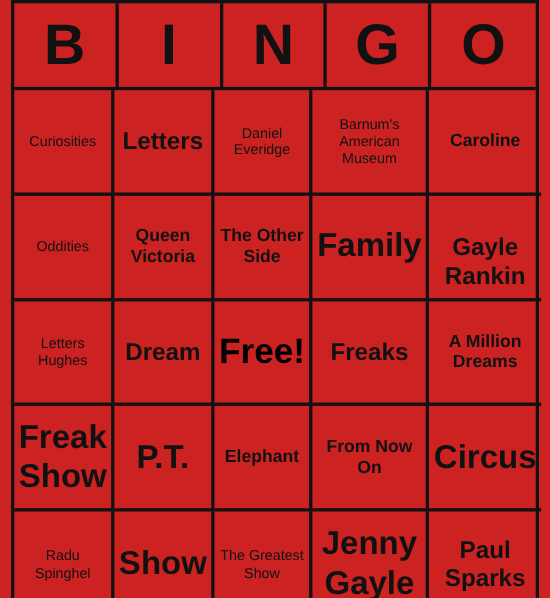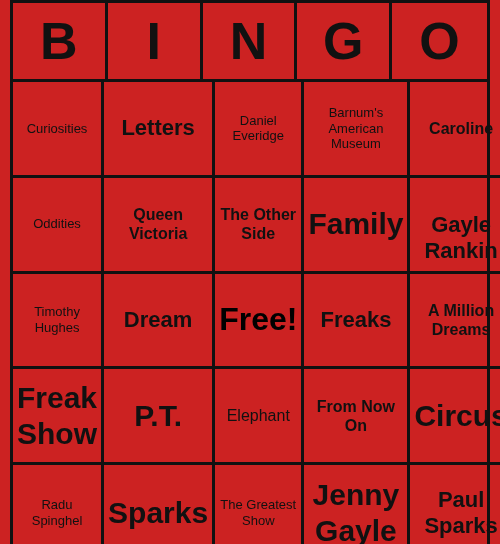--- a/index.html
+++ b/index.html
@@ -100,54 +100,54 @@
       <div class="cell">
         <span class="cell-text" style="font-size: 16px; font-weight: bold;">The Other Side</span>
       </div>
       <div class="cell">
         <span class="cell-text" style="font-size: 30px; font-weight: bold;">Family</span>
       </div>
       <div class="cell">
         <span class="cell-text" style="font-size: 22px; font-weight: bold; margin-top: 28px;">Gayle Rankin</span>
       </div>
       <div class="cell">
-        <span class="cell-text" style="font-size: 13px;">Timothy Hughes</span>
+        <span class="cell-text" style="font-size: 13px;">Letters Hughes</span>
       </div>
       <div class="cell">
         <span class="cell-text" style="font-size: 22px; font-weight: bold;">Dream</span>
       </div>
       <div class="cell">
         <span class="free-cell" style="font-size: 32px;">Free!</span>
       </div>
       <div class="cell">
         <span class="cell-text" style="font-size: 22px; font-weight: bold;">Freaks</span>
       </div>
       <div class="cell">
         <span class="cell-text" style="font-size: 16px; font-weight: bold;">A Million Dreams</span>
       </div>
       <div class="cell">
         <span class="cell-text" style="font-size: 30px; font-weight: bold;">Freak Show</span>
       </div>
       <div class="cell">
         <span class="cell-text" style="font-size: 30px; font-weight: bold;">P.T.</span>
       </div>
       <div class="cell">
-        <span class="cell-text" style="font-size: 16px; font-weight: normal;">Elephant</span>
+        <span class="cell-text" style="font-size: 16px; font-weight: bold;">Elephant</span>
       </div>
       <div class="cell">
         <span class="cell-text" style="font-size: 16px; font-weight: bold;">From Now On</span>
       </div>
       <div class="cell">
         <span class="cell-text" style="font-size: 30px; font-weight: bold;">Circus</span>
       </div>
       <div class="cell">
         <span class="cell-text" style="font-size: 13px;">Radu Spinghel</span>
       </div>
       <div class="cell">
-        <span class="cell-text" style="font-size: 30px; font-weight: bold;">Sparks</span>
+        <span class="cell-text" style="font-size: 30px; font-weight: bold;">Show</span>
       </div>
       <div class="cell">
         <span class="cell-text" style="font-size: 13px;">The Greatest Show</span>
       </div>
       <div class="cell">
         <span class="cell-text" style="font-size: 30px; font-weight: bold;">Jenny Gayle</span>
       </div>
       <div class="cell">
         <span class="cell-text" style="font-size: 22px; font-weight: bold;">Paul Sparks</span>
       </div>

